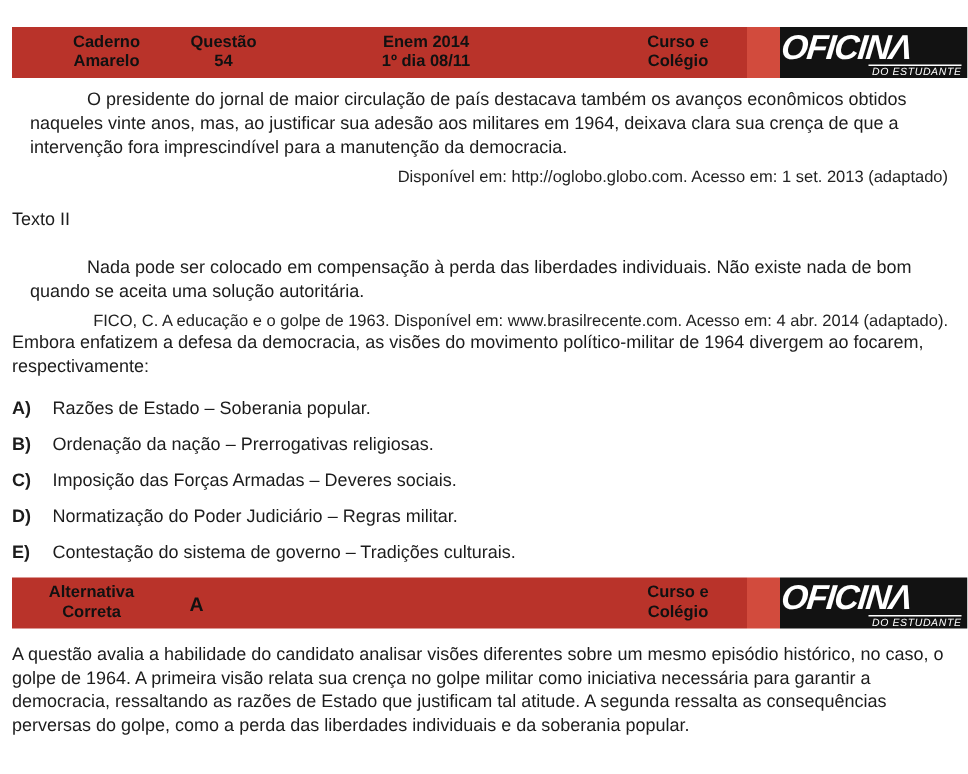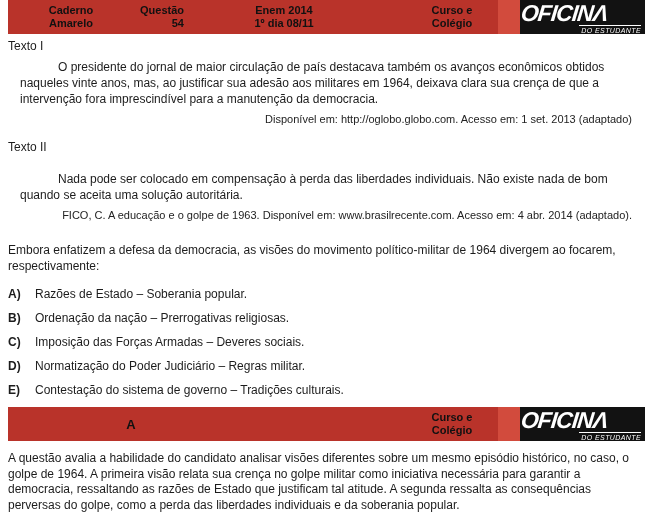--- a/index.html
+++ b/index.html
@@ -119,42 +119,42 @@
     justify-content: center;
   }
 
   .explanation {
     margin-top: 10px;
     font-size: 12px;
     line-height: 15.5px;
   }
 
   
-  .mt-header { margin-top: 0; }
+  .mt-header { margin-top: 18px; }
   .mt-texto1 { margin-top: 5px; }
   .mt-p1 { margin-top: 6px; }
   .mt-src1 { margin-top: 7px; }
   .mt-texto2 { margin-top: 15px; }
   .mt-p2 { margin-top: 17px; }
   .mt-src2 { margin-top: 7px; }
-  .mt-stem { margin-top: 21px; }
+  .mt-stem { }
   .mt-answer { margin-top: 7px; }
 </style>
 </head>
 <body>
 
 <div class="page">
 
   <div class="bar mt-header">
     <div class="bar-red">
       <div class="bar-cell" style="left:20px;width:86px;">
         <span>Caderno</span>
         <span>Amarelo</span>
       </div>
-      <div class="bar-cell" style="left:106px;width:70px;text-align:right;">
+      <div class="bar-cell" style="left:106px;width:70px;">
         <span>Questão</span>
         <span>54</span>
       </div>
       <div class="bar-cell" style="left:214px;width:124px;">
         <span>Enem 2014</span>
         <span>1º dia 08/11</span>
       </div>
       <div class="bar-cell" style="left:404px;width:80px;">
         <span>Curso e</span>
         <span>Colégio</span>
@@ -162,21 +162,20 @@
     </div>
     <div class="bar-strip"></div>
     <div class="logo">
       <div class="logo-main"><span>OFICIN</span><span class="logo-a">Λ</span></div>
       <div class="logo-line"></div>
       <div class="logo-sub">DO ESTUDANTE</div>
     </div>
   </div>
 
   <div class="content">
-    <div class="texto-label mt-texto1">Texto I</div>
     <p class="body-text indent mt-p1">O presidente do jornal de maior circulação de país destacava também os avanços econômicos obtidos naqueles vinte anos, mas, ao justificar sua adesão aos militares em 1964, deixava clara sua crença de que a intervenção fora imprescindível para a manutenção da democracia.</p>
     <div class="source mt-src1">Disponível em: http://oglobo.globo.com. Acesso em: 1 set. 2013 (adaptado)</div>
 
     <div class="texto-label mt-texto2">Texto II</div>
     <p class="body-text indent mt-p2">Nada pode ser colocado em compensação à perda das liberdades individuais. Não existe nada de bom quando se aceita uma solução autoritária.</p>
     <div class="source mt-src2">FICO, C. A educação e o golpe de 1963. Disponível em: www.brasilrecente.com. Acesso em: 4 abr. 2014 (adaptado).</div>
 
     <p class="stem mt-stem">Embora enfatizem a defesa da democracia, as visões do movimento político-militar de 1964 divergem ao focarem, respectivamente:</p>
 
     <div class="options">
@@ -198,20 +197,24 @@
       </div>
       <div class="option-row">
         <span class="option-letter">E)</span>
         <span class="option-text">Contestação do sistema de governo – Tradições culturais.</span>
       </div>
     </div>
   </div>
 
   <div class="bar mt-answer">
     <div class="bar-red">
+      <div class="bar-cell" style="left:10px;width:86px;">
+        <span>Alternativa</span>
+        <span>Correta</span>
+      </div>
       <div class="bar-cell answer-letter" style="left:108px;width:30px;">A</div>
       <div class="bar-cell" style="left:404px;width:80px;">
         <span>Curso e</span>
         <span>Colégio</span>
       </div>
     </div>
     <div class="bar-strip"></div>
     <div class="logo">
       <div class="logo-main"><span>OFICIN</span><span class="logo-a">Λ</span></div>
       <div class="logo-line"></div>

